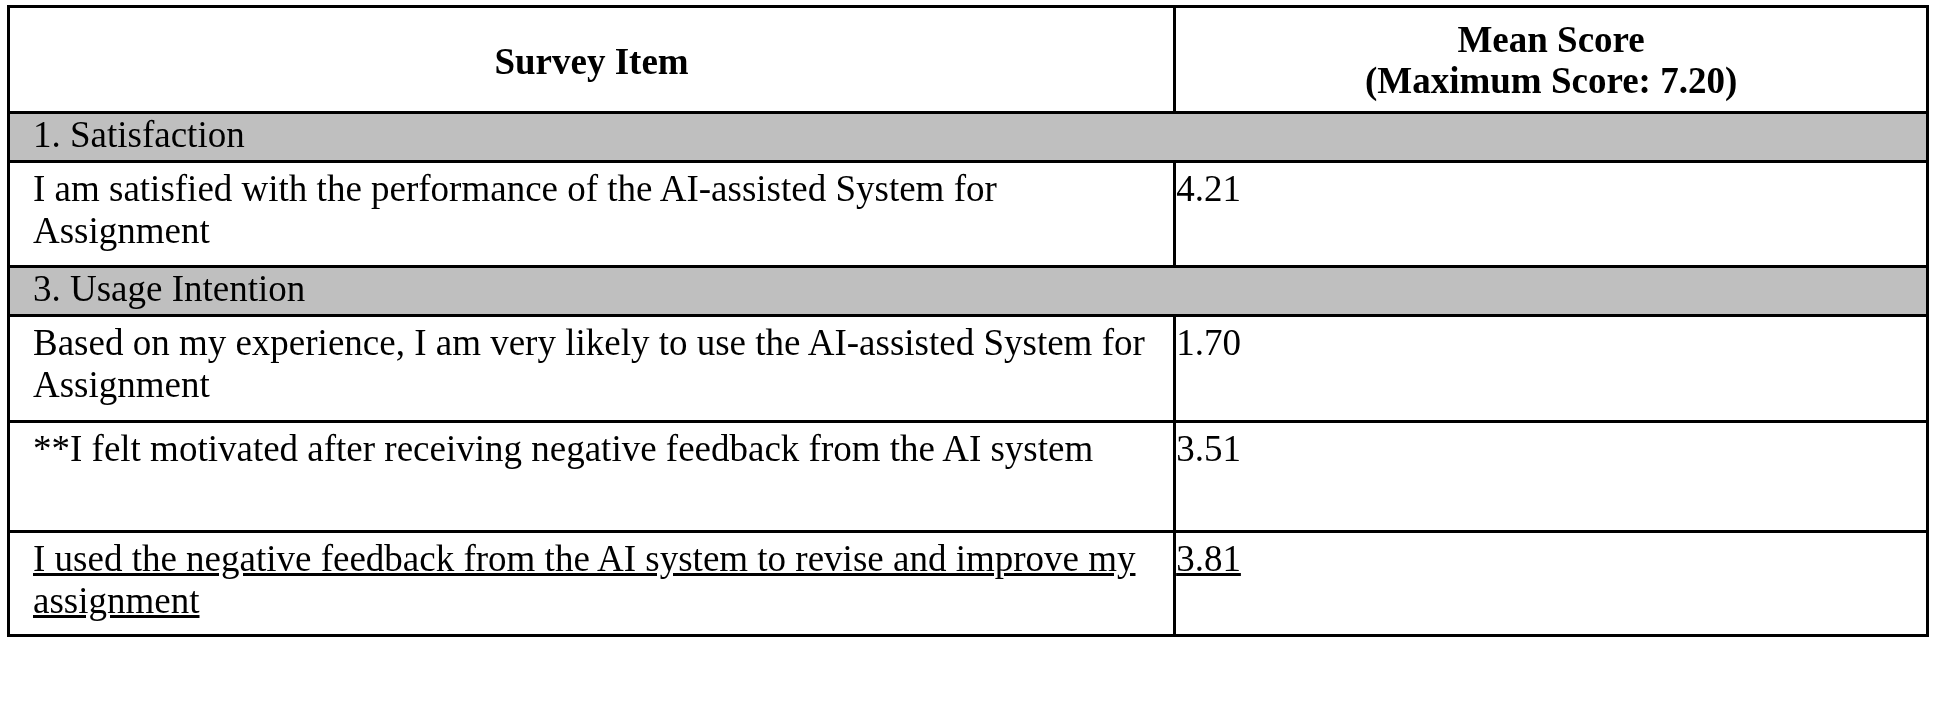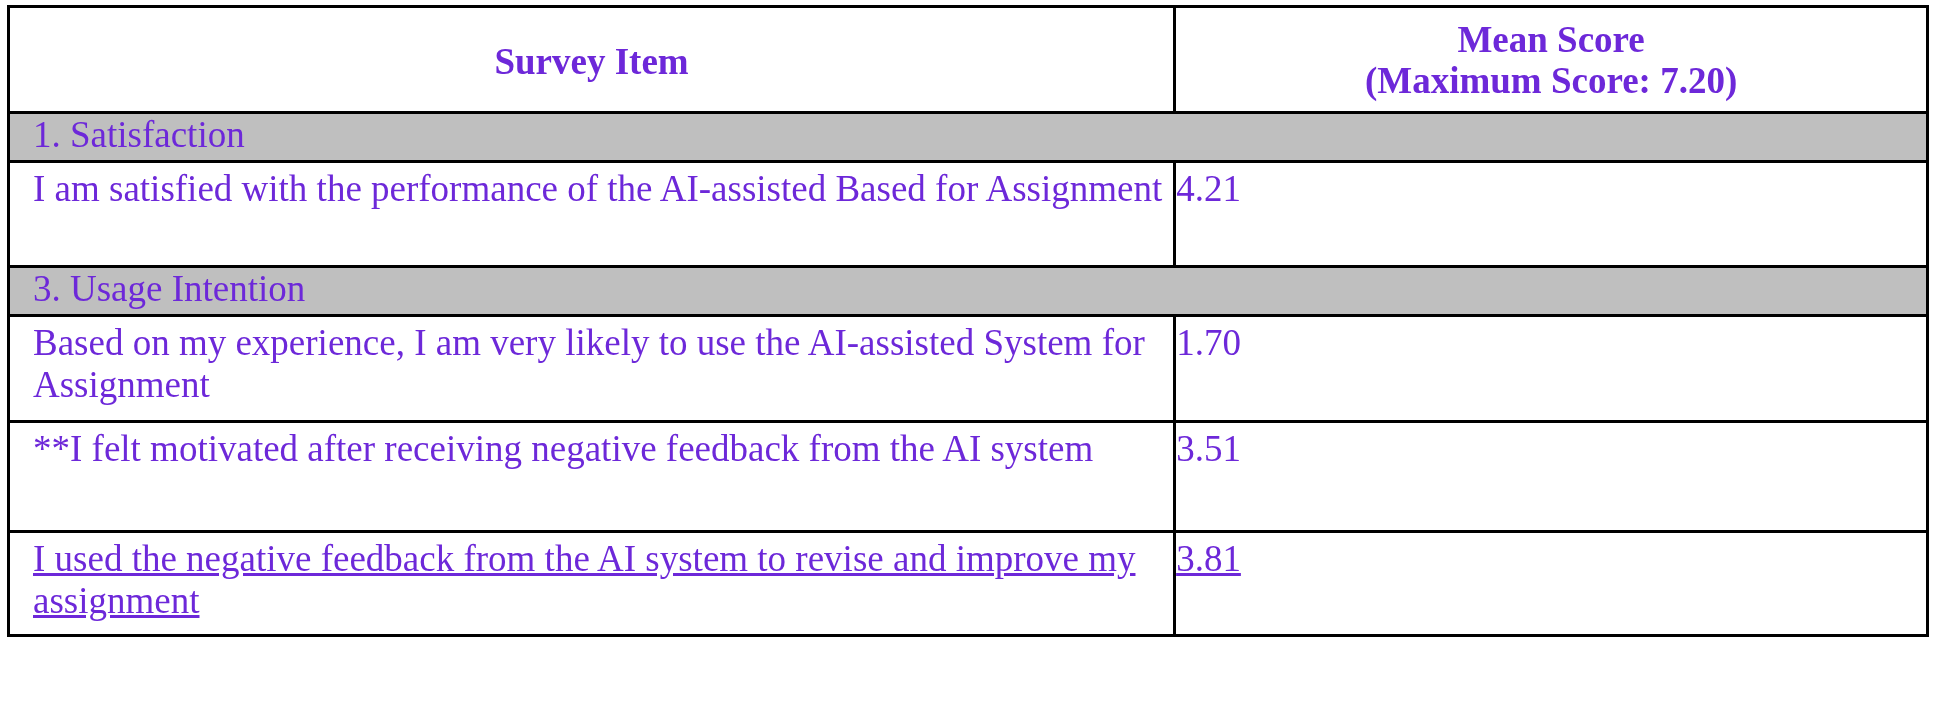--- a/index.html
+++ b/index.html
@@ -12,21 +12,21 @@
     }
     .table-wrap {
       position: absolute;
       left: 7px;
       top: 5px;
     }
     table.survey {
       border-collapse: collapse;
       width: 1922px;
       font-family: "Liberation Serif", "DejaVu Serif", serif;
-      color: #6d28d9;
+      color: #000000;
       font-size: 37px;
       line-height: 42px;
     }
     table.survey td, table.survey th {
       border: 3px solid #000000;
       padding: 0;
       vertical-align: top;
     }
     col.c-item { width: 1168px; }
     col.c-score { width: 754px; }
@@ -74,21 +74,21 @@
       <th>
         <div>Mean Score</div>
         <div>(Maximum Score: 7.20)</div>
       </th>
     </tr>
 
     <tr class="cat">
       <td colspan="2">1. Satisfaction</td>
     </tr>
     <tr class="item r1">
-      <td class="item-text">I am satisfied with the performance of the AI-assisted Based for Assignment</td>
+      <td class="item-text">I am satisfied with the performance of the AI-assisted System for Assignment</td>
       <td class="item-score">4.21</td>
     </tr>
 
     <tr class="cat">
       <td colspan="2">3. Usage Intention</td>
     </tr>
     <tr class="item r2">
       <td class="item-text">Based on my experience, I am very likely to use the AI-assisted System for Assignment</td>
       <td class="item-score">1.70</td>
     </tr>

